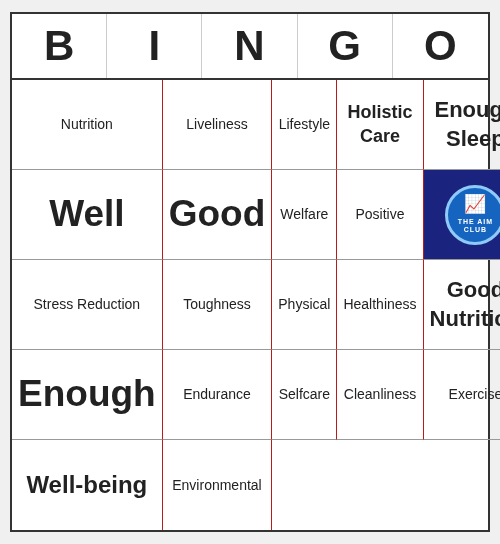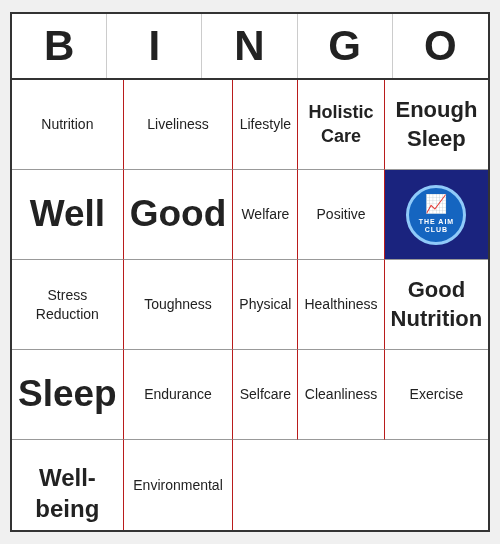--- a/index.html
+++ b/index.html
@@ -87,21 +87,20 @@
     }
     .free-circle .aim { font-size: 7px; letter-spacing: 1px; }
     .free-circle .club { font-size: 7px; letter-spacing: 1px; }
     .chart-icon {
       font-size: 18px;
       margin-bottom: 2px;
     }
     .bingo-cell.big-bold {
       font-size: 24px;
       font-weight: bold;
-      align-items: flex-end;
     }
     .bingo-cell.holistic {
       font-size: 18px;
       font-weight: bold;
     }
   </style>
 </head>
 <body>
 
 <div class="bingo-card">
@@ -158,21 +157,21 @@
       <div class="bingo-cell">
         <span>Physical</span>
       </div>
       <div class="bingo-cell">
         <span>Healthiness</span>
       </div>
       <div class="bingo-cell large-text">
         <span>Good Nutrition</span>
       </div>
       <div class="bingo-cell extra-large">
-        <span>Sleep</span>
+        <span>Enough</span>
       </div>
       <div class="bingo-cell">
         <span>Endurance</span>
       </div>
       <div class="bingo-cell">
         <span>Selfcare</span>
       </div>
       <div class="bingo-cell">
         <span>Cleanliness</span>
       </div>

